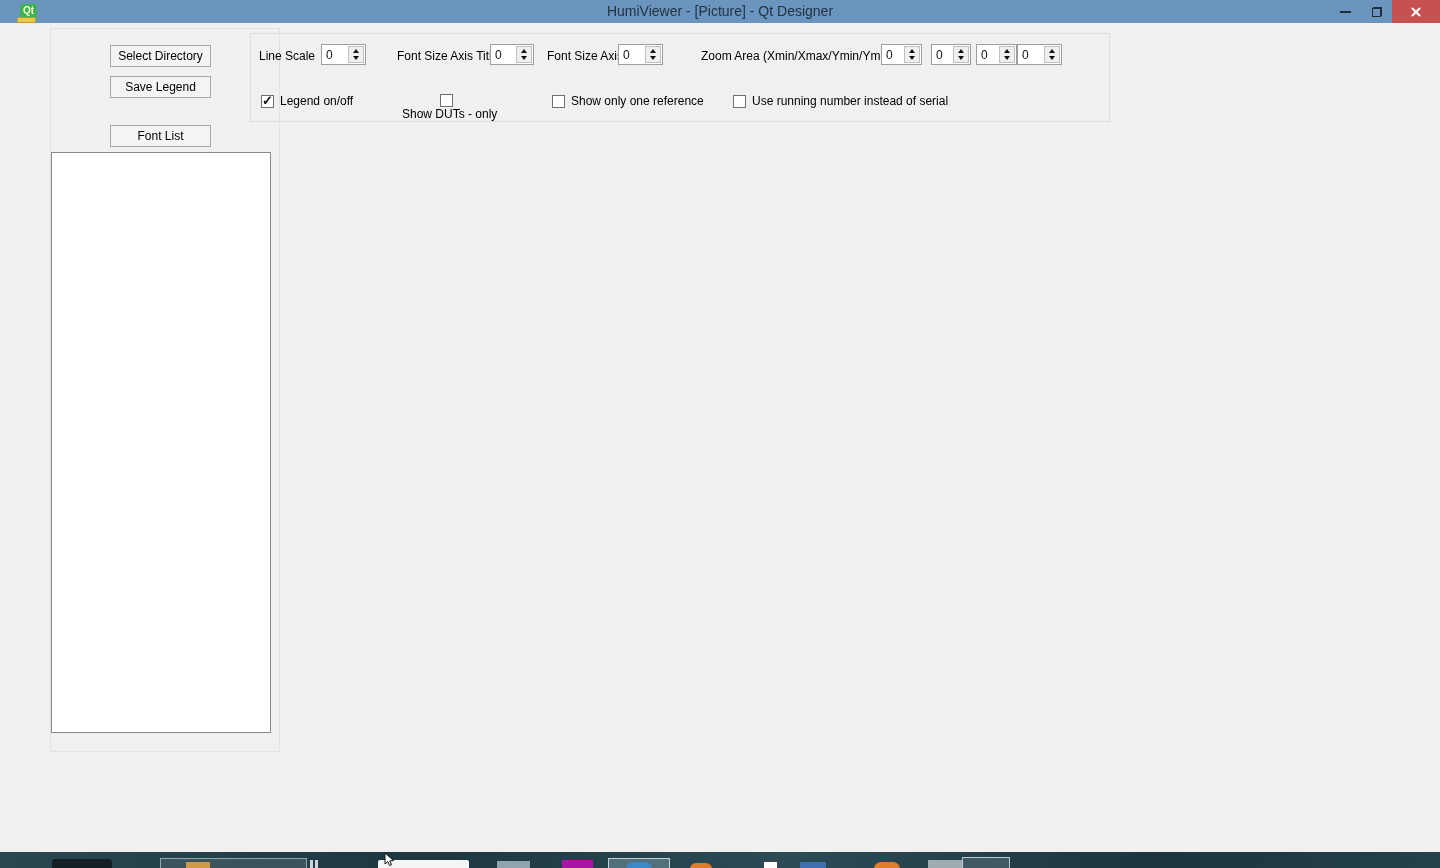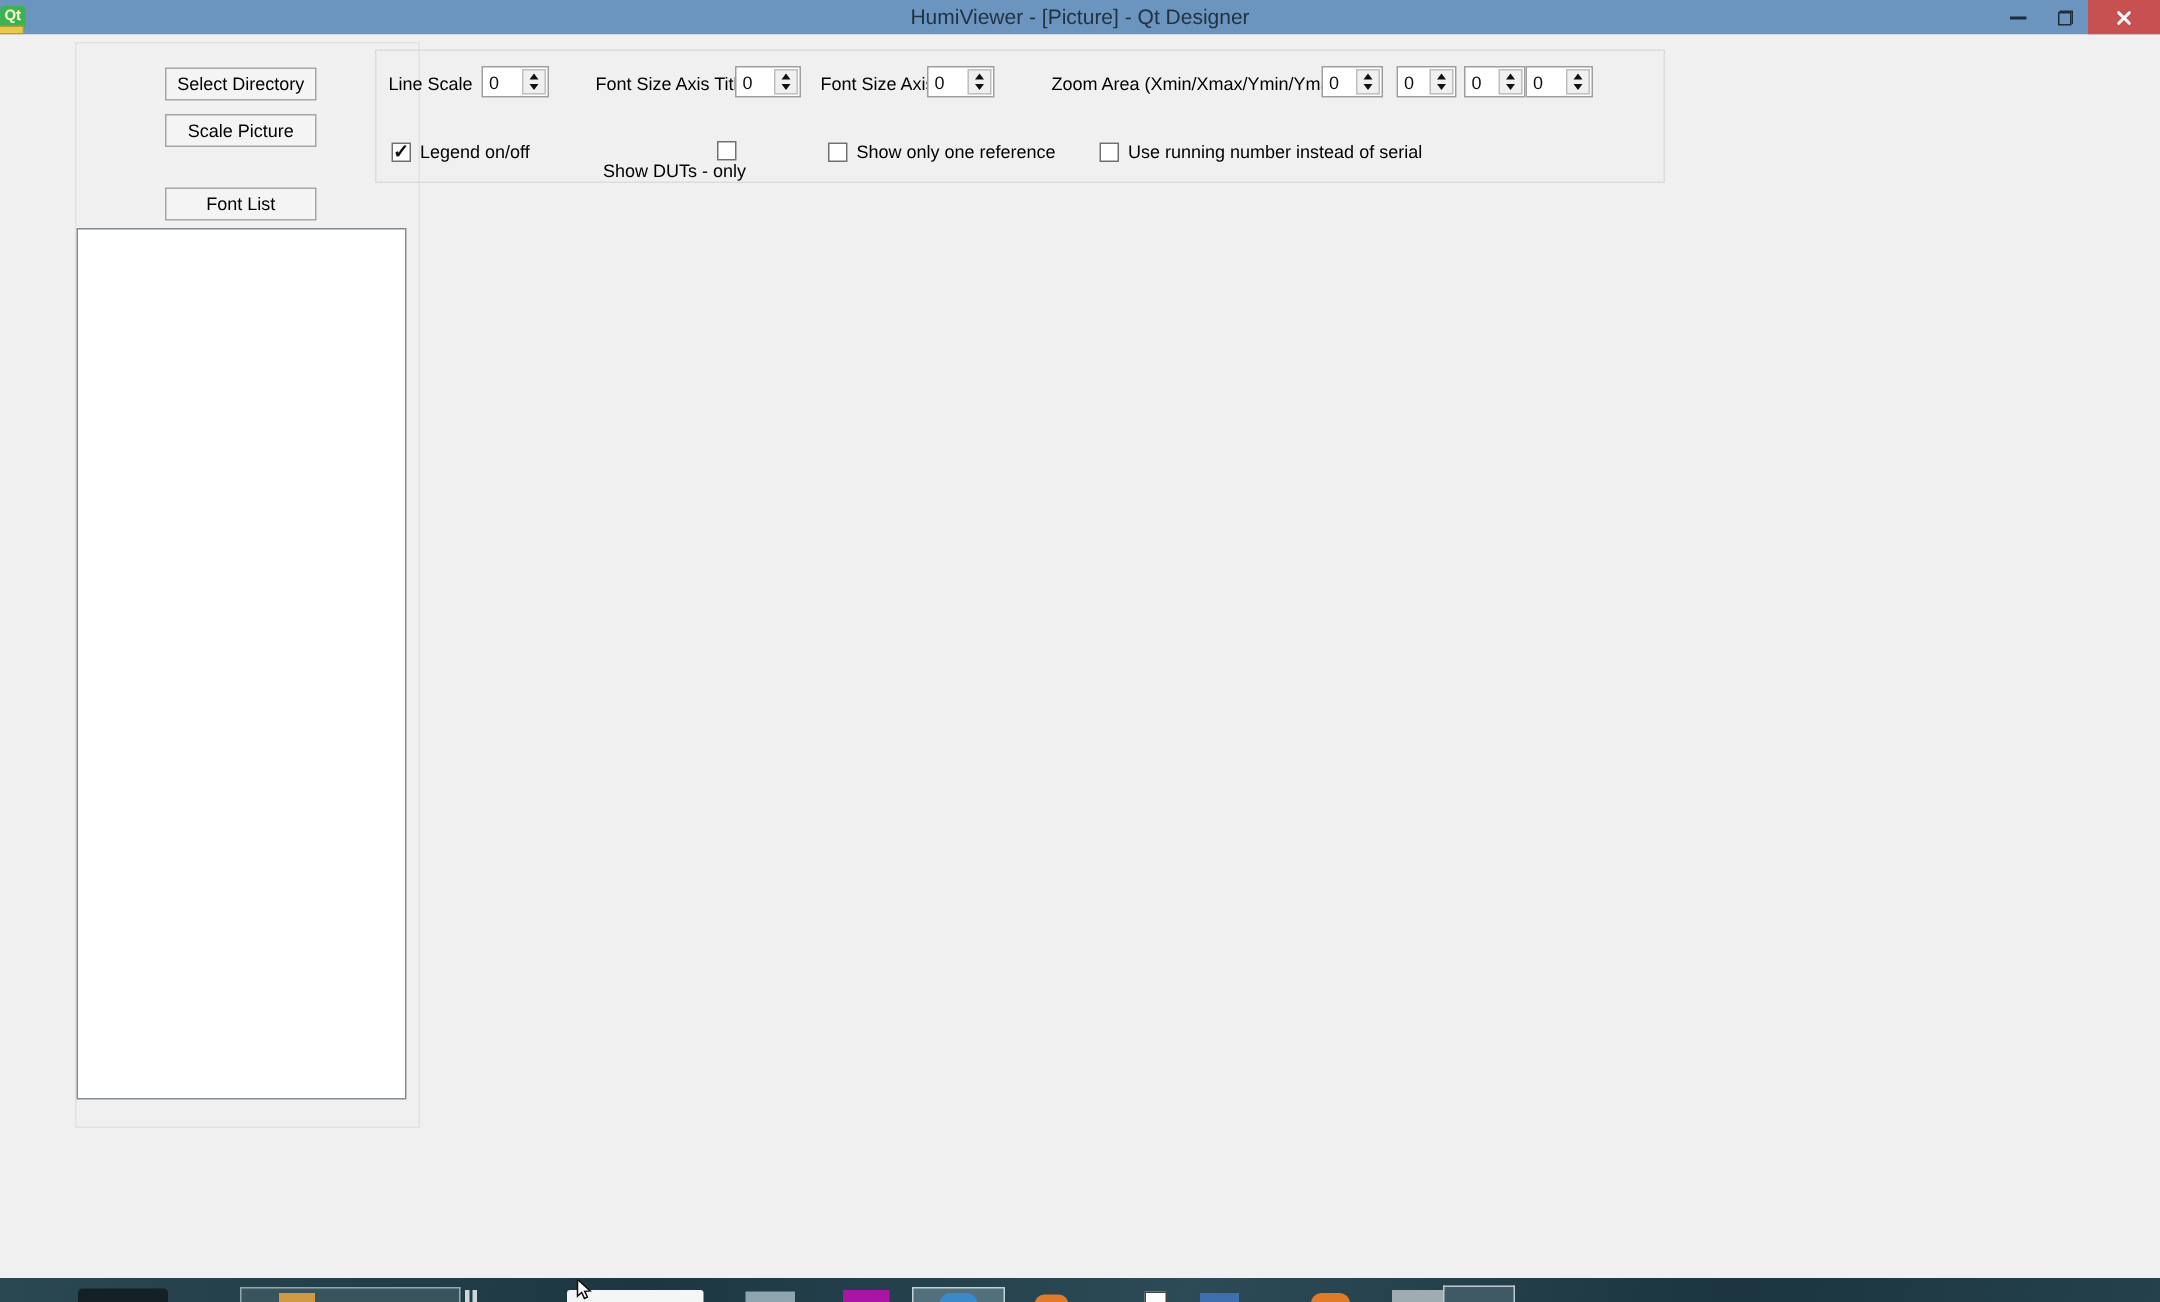--- a/index.html
+++ b/index.html
@@ -5,21 +5,21 @@
   * { margin:0; padding:0; box-sizing:border-box; }
   html,body { width:1440px; height:868px; overflow:hidden; }
   body { font-family:"Liberation Sans", sans-serif; background:#f0f0f0; position:relative; }
 
   
   .titlebar {
     position:absolute; left:0; top:0; width:1440px; height:23px;
     background:#6b95bf; display:flex; align-items:center;
   }
   .app-icon {
-    position:relative; width:17px; height:16px; margin-left:0; margin-top:1px;
+    position:relative; width:17px; height:16px; margin-left:20px; margin-top:1px;
     background:#3db253; border-radius:3px; color:#fdfdd0;
     font-size:10px; font-weight:bold; text-align:center; line-height:14px;
   }
   .app-icon::after {
     content:""; position:absolute; left:-3px; bottom:-3px;
     width:17px; height:4px; background:#e9c94d; border:1px solid #b99b30; border-radius:1px;
   }
   .window-title {
     position:absolute; left:0; right:0; top:0; height:23px;
     text-align:center; font-size:14px; line-height:22px; color:#233240;
@@ -76,21 +76,21 @@
   .spin-up, .spin-dn { flex:1; position:relative; }
   .spin-up::after {
     content:""; position:absolute; left:50%; top:50%; transform:translate(-50%,-50%);
     border-left:3px solid transparent; border-right:3px solid transparent; border-bottom:4px solid #111;
   }
   .spin-dn::after {
     content:""; position:absolute; left:50%; top:50%; transform:translate(-50%,-50%);
     border-left:3px solid transparent; border-right:3px solid transparent; border-top:4px solid #111;
   }
 
-  .cb-row { position:absolute; top:60px; display:flex; align-items:flex-end; }
+  .cb-row { position:absolute; top:60px; display:flex; align-items:center; }
   .cb-box {
     width:13px; height:13px; background:#fff; border:1px solid #707070;
     margin-right:6px; position:relative; flex:none;
   }
   .cb-box.checked::after {
     content:"\2713"; position:absolute; left:0px; top:-3px;
     font-size:13px; font-weight:bold; color:#111;
   }
   .cb-label { font-size:12px; color:#000; white-space:nowrap; }
 
@@ -120,21 +120,21 @@
     <div class="win-btn btn-close">
       <span class="glyph-close"></span>
     </div>
   </div>
 </div>
 
 <div class="content">
 
   <div class="left-panel">
     <button class="push-btn" style="top:16px;">Select Directory</button>
-    <button class="push-btn" style="top:47px;">Scale Picture</button>
+    <button class="push-btn" style="top:47px;">Save Legend</button>
     <button class="push-btn" style="top:96px;">Font List</button>
     <div class="listbox"></div>
   </div>
 
   <div class="groupbox">
 
     <span class="gb-label" style="left:8px;">Line Scale</span>
     <div class="spin" style="left:70px; width:45px;">
       <span class="spin-val">0</span>
       <span class="spin-btns">

